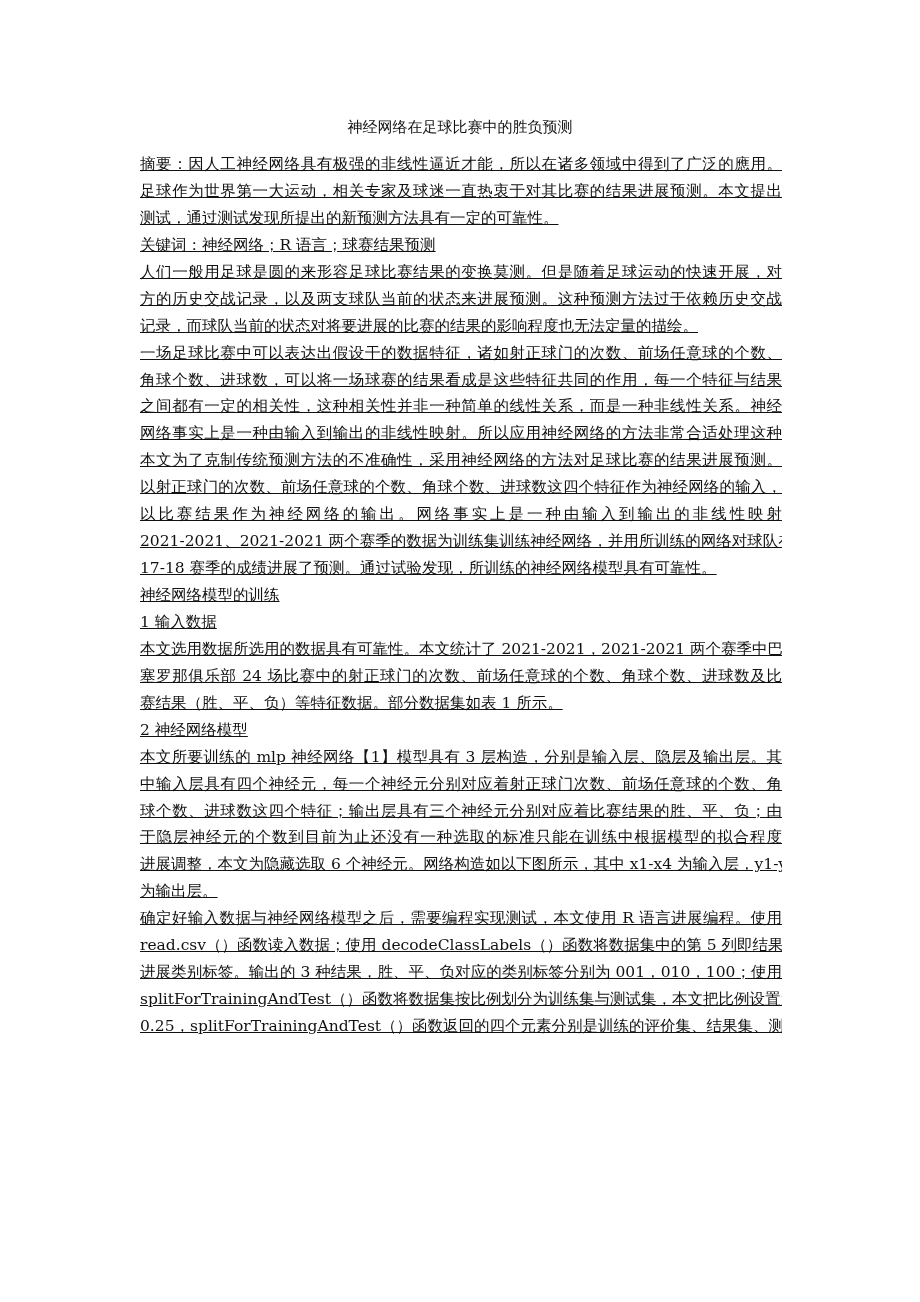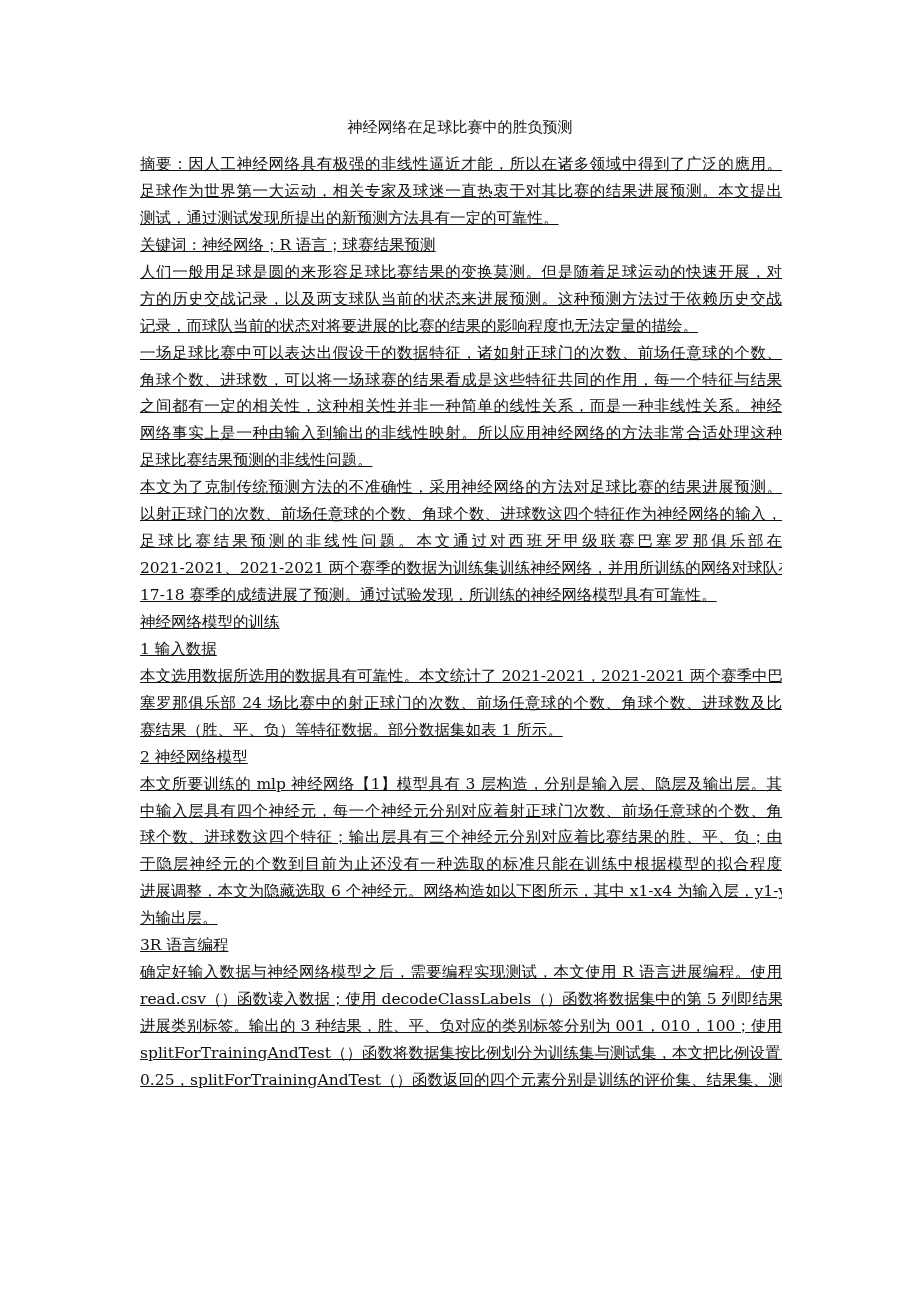--- a/index.html
+++ b/index.html
@@ -23,38 +23,36 @@
       <div class="line">足球作为世界第一大运动，相关专家及球迷一直热衷于对其比赛的结果进展预测。本文提出</div>
       <div class="line last">测试，通过测试发现所提出的新预测方法具有一定的可靠性。</div>
       <div class="line last">关键词：神经网络；R 语言；球赛结果预测</div>
       <div class="line">人们一般用足球是圆的来形容足球比赛结果的变换莫测。但是随着足球运动的快速开展，对</div>
       <div class="line">方的历史交战记录，以及两支球队当前的状态来进展预测。这种预测方法过于依赖历史交战</div>
       <div class="line last">记录，而球队当前的状态对将要进展的比赛的结果的影响程度也无法定量的描绘。</div>
       <div class="line">一场足球比赛中可以表达出假设干的数据特征，诸如射正球门的次数、前场任意球的个数、</div>
       <div class="line">角球个数、进球数，可以将一场球赛的结果看成是这些特征共同的作用，每一个特征与结果</div>
       <div class="line">之间都有一定的相关性，这种相关性并非一种简单的线性关系，而是一种非线性关系。神经</div>
       <div class="line">网络事实上是一种由输入到输出的非线性映射。所以应用神经网络的方法非常合适处理这种</div>
-      <div class="line last">足球比赛结果预测的非线性问题。</div>
       <div class="line">本文为了克制传统预测方法的不准确性，采用神经网络的方法对足球比赛的结果进展预测。</div>
       <div class="line">以射正球门的次数、前场任意球的个数、角球个数、进球数这四个特征作为神经网络的输入，</div>
-      <div class="line">足球比赛结果预测的非线性问题。本文通过对西班牙甲级联赛巴塞罗那俱乐部在</div>
+      <div class="line">以比赛结果作为神经网络的输出。网络事实上是一种由输入到输出的非线性映射</div>
       <div class="line">2021-2021、2021-2021 两个赛季的数据为训练集训练神经网络，并用所训练的网络对球队在</div>
       <div class="line last">17-18 赛季的成绩进展了预测。通过试验发现，所训练的神经网络模型具有可靠性。</div>
       <div class="line last">神经网络模型的训练</div>
       <div class="line last">1 输入数据</div>
       <div class="line">本文选用数据所选用的数据具有可靠性。本文统计了 2021-2021，2021-2021 两个赛季中巴</div>
       <div class="line">塞罗那俱乐部 24 场比赛中的射正球门的次数、前场任意球的个数、角球个数、进球数及比</div>
       <div class="line last">赛结果（胜、平、负）等特征数据。部分数据集如表 1 所示。</div>
       <div class="line last">2 神经网络模型</div>
       <div class="line">本文所要训练的 mlp 神经网络【1】模型具有 3 层构造，分别是输入层、隐层及输出层。其</div>
       <div class="line">中输入层具有四个神经元，每一个神经元分别对应着射正球门次数、前场任意球的个数、角</div>
       <div class="line">球个数、进球数这四个特征；输出层具有三个神经元分别对应着比赛结果的胜、平、负；由</div>
       <div class="line">于隐层神经元的个数到目前为止还没有一种选取的标准只能在训练中根据模型的拟合程度</div>
       <div class="line">进展调整，本文为隐藏选取 6 个神经元。网络构造如以下图所示，其中 x1-x4 为输入层，y1-y3</div>
       <div class="line last">为输出层。</div>
-      <div class="line last">3R 语言编程</div>
       <div class="line">确定好输入数据与神经网络模型之后，需要编程实现测试，本文使用 R 语言进展编程。使用</div>
       <div class="line">read.csv（）函数读入数据；使用 decodeClassLabels（）函数将数据集中的第 5 列即结果列</div>
       <div class="line">进展类别标签。输出的 3 种结果，胜、平、负对应的类别标签分别为 001，010，100；使用</div>
       <div class="line">splitForTrainingAndTest（）函数将数据集按比例划分为训练集与测试集，本文把比例设置为</div>
       <div class="line">0.25，splitForTrainingAndTest（）函数返回的四个元素分别是训练的评价集、结果集、测试</div>
     </div>
 </div>
 
 </body></html>

